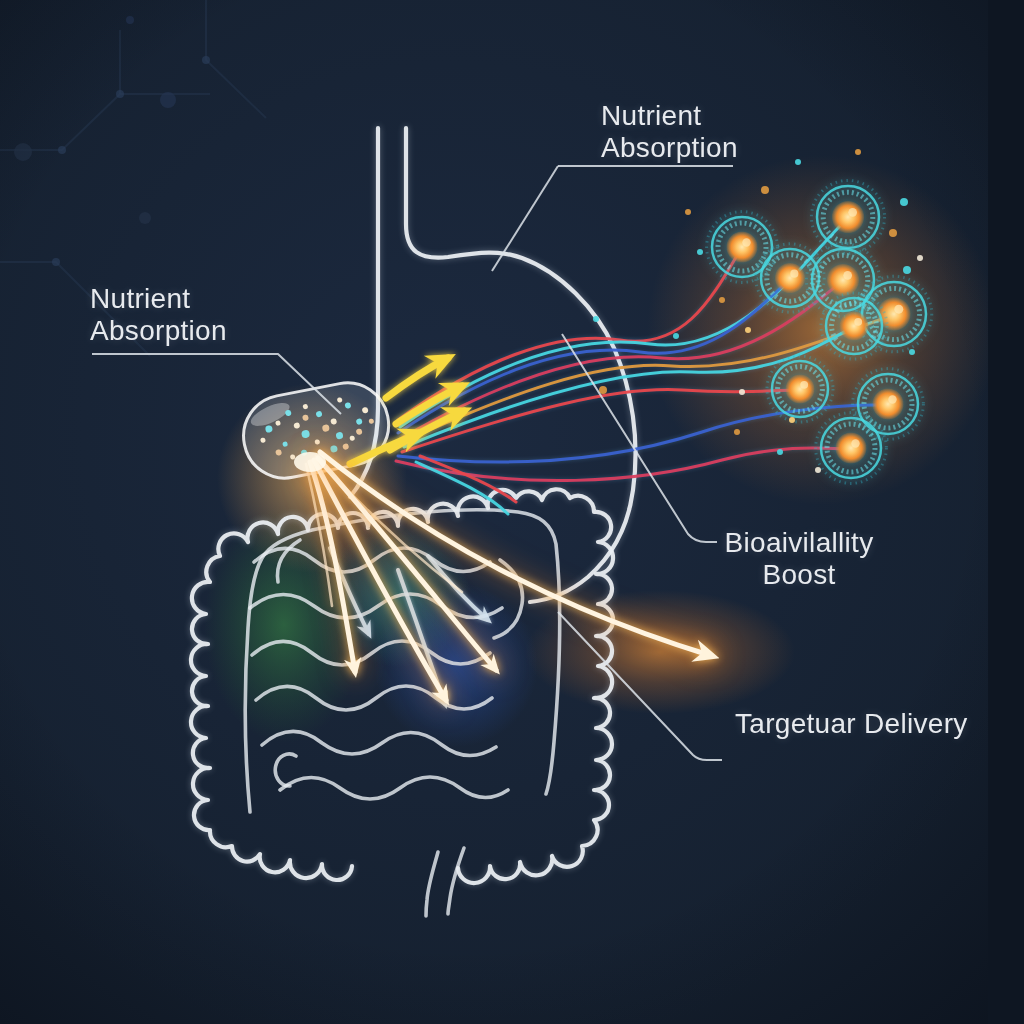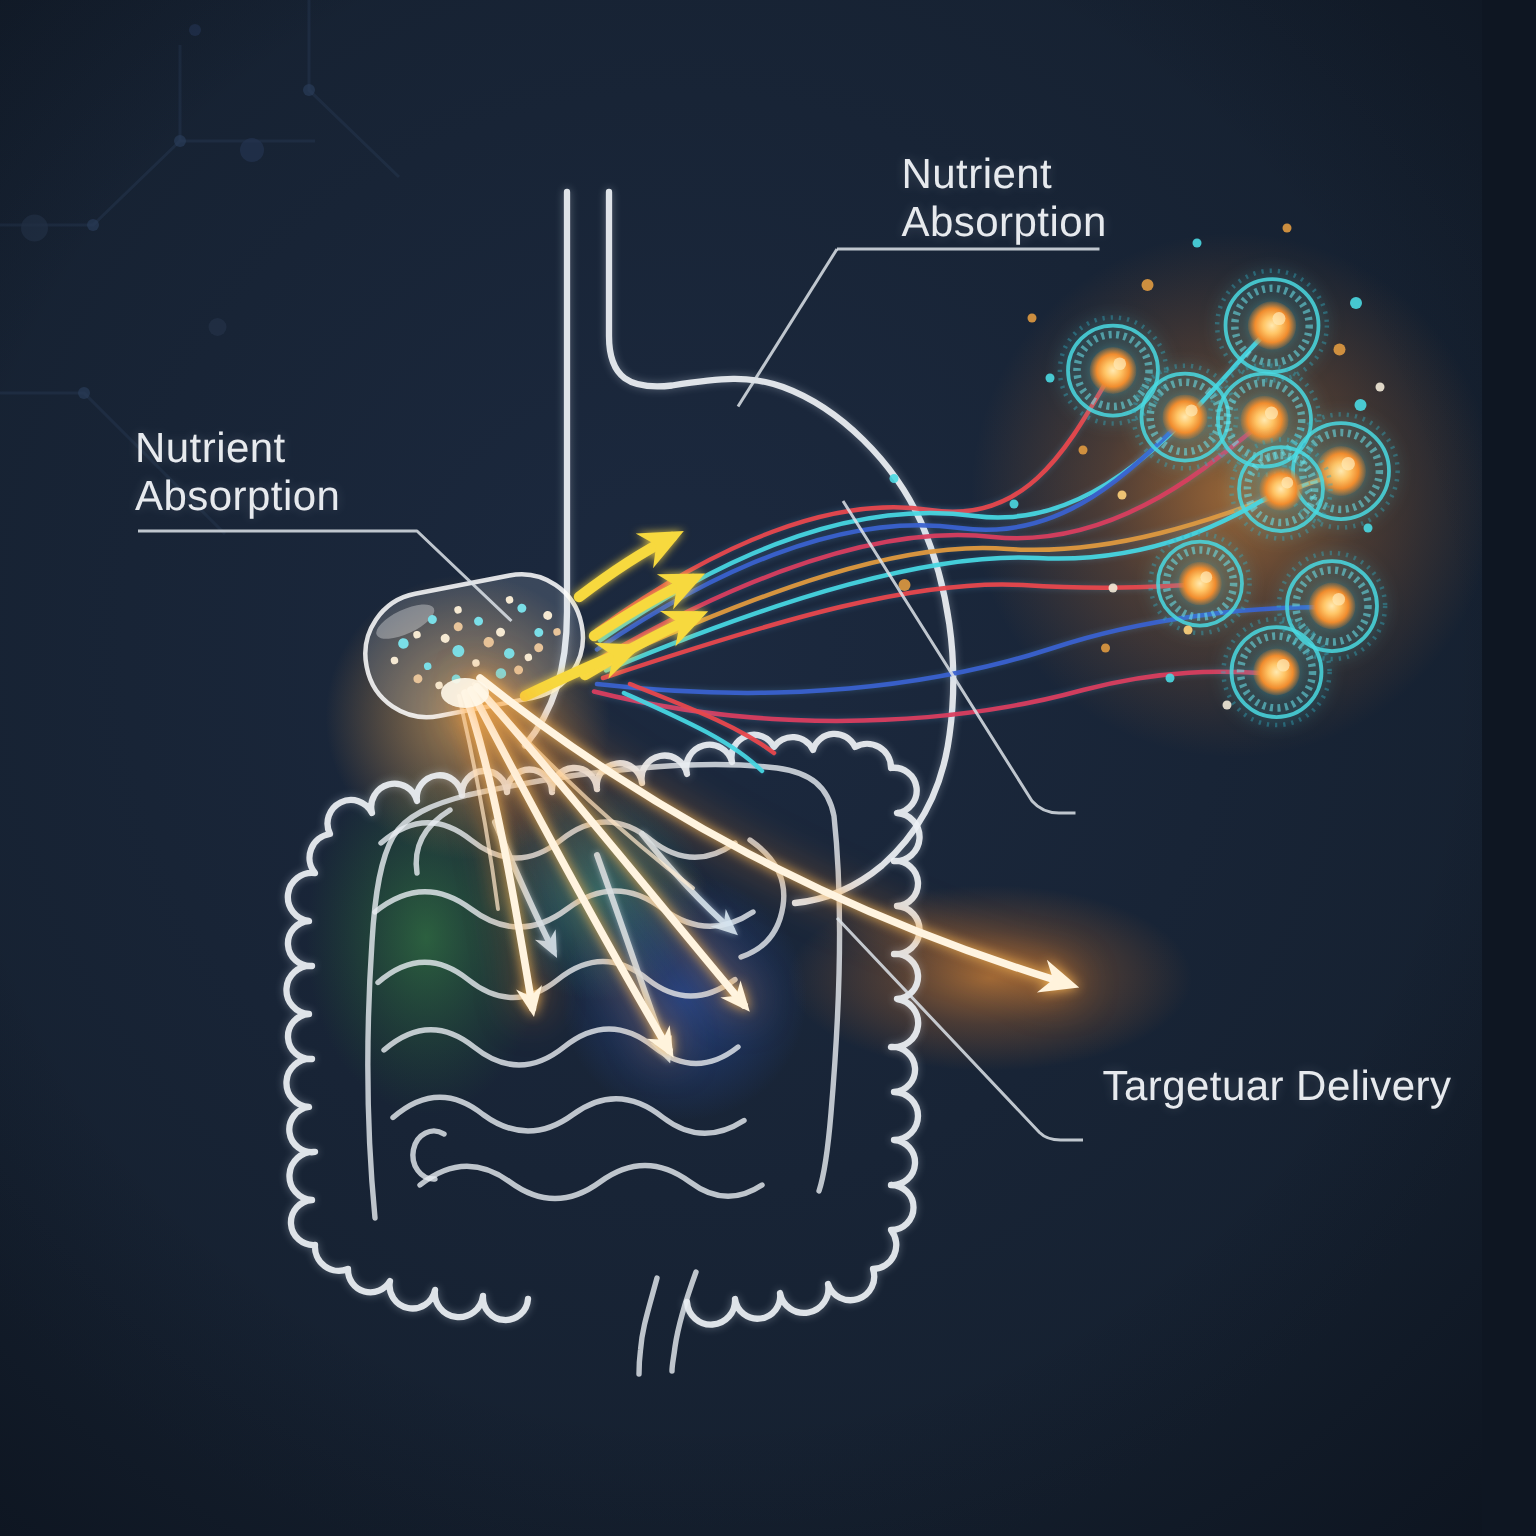--- a/index.html
+++ b/index.html
@@ -324,16 +324,20 @@
 </svg>
 
 <div class="label" style="left:601px;top:100px;">
   <div>Nutrient</div>
   <div>Absorption</div>
 </div>
 <div class="label" style="left:90px;top:283px;">
   <div>Nutrient</div>
   <div>Absorption</div>
 </div>
+<div class="label center" style="left:710px;top:527px;width:178px;">
+  <div>Bioaivilallity</div>
+  <div>Boost</div>
+</div>
 <div class="label" style="left:735px;top:708px;">
   <div>Targetuar Delivery</div>
 </div>
 </div>
 
 </body></html>

